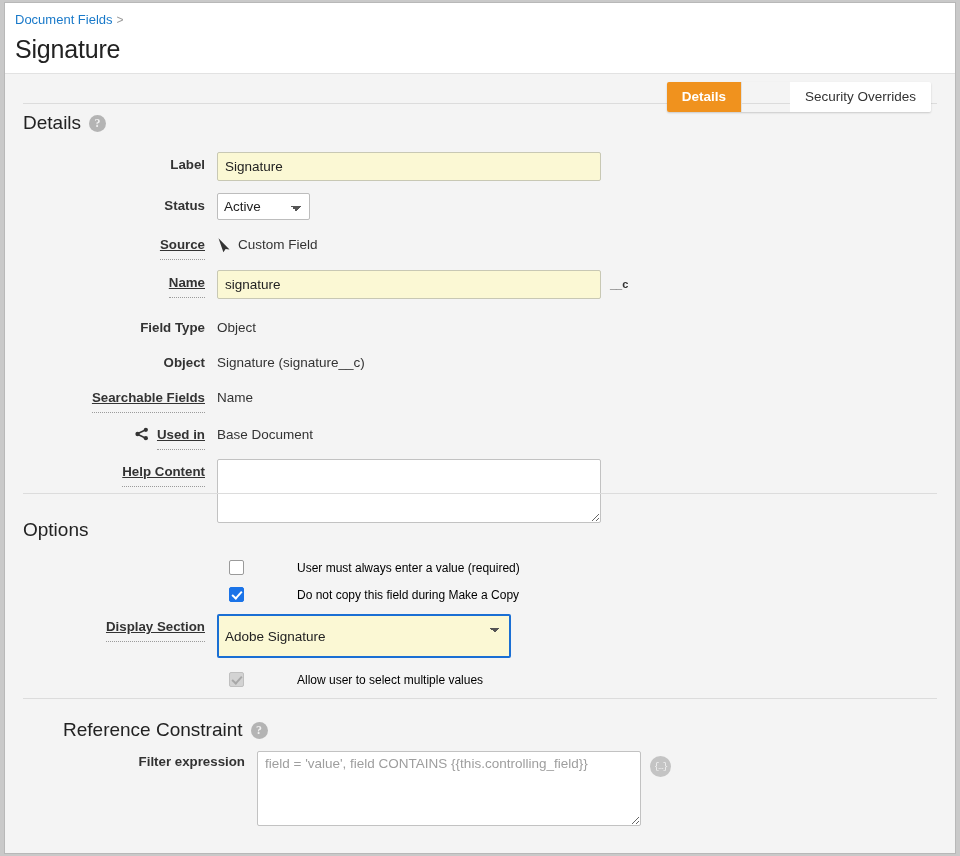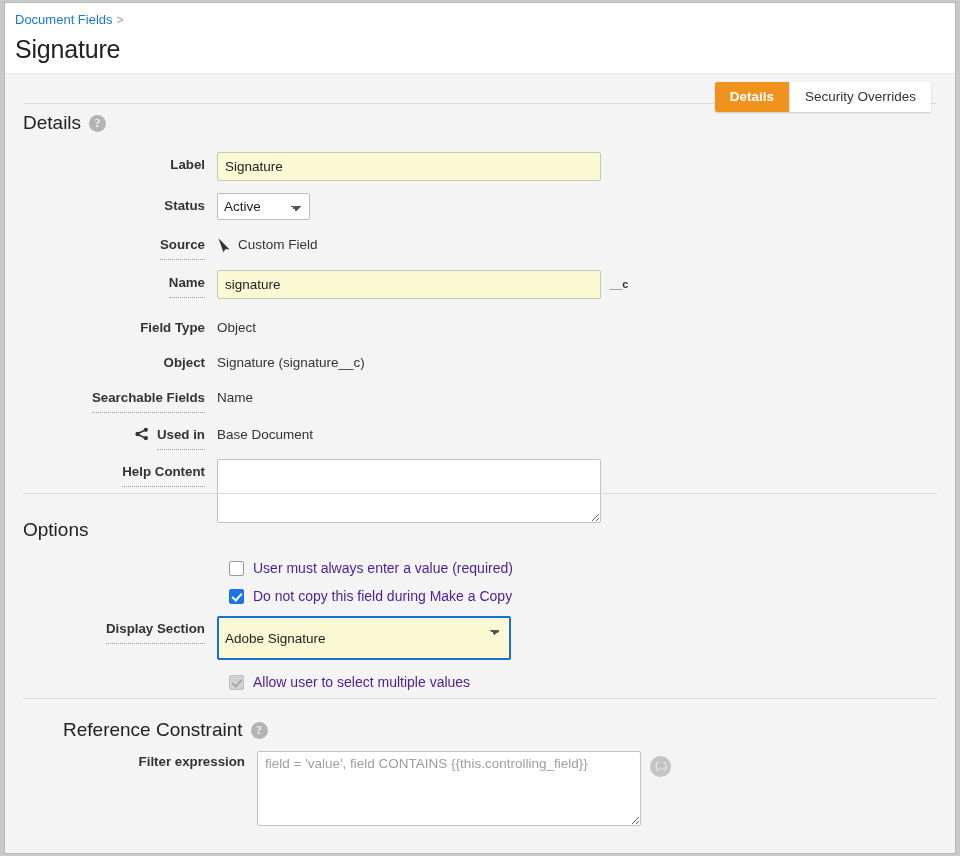--- a/index.html
+++ b/index.html
@@ -70,21 +70,21 @@
   }
   .tab {
     font-size: 13.5px;
     padding: 7px 15px 8px;
     background: #ffffff;
     color: #333;
     cursor: pointer;
     white-space: nowrap;
     border-right: 1px solid #e0e0e0;
   }
-  .tab:last-child { border-right: none; }
+  .tab:last-child { border-right: none; margin-left: 48px; }
   .tab.active {
     background: #f0921e;
     color: #ffffff;
     font-weight: bold;
   }
 
   .hr {
     position: absolute;
     left: 18px; right: 18px;
     height: 1px;
@@ -133,20 +133,21 @@
     color: #333;
     flex: 0 0 212px;
     white-space: nowrap;
     line-height: 26px;
   }
   .lbl .txt { display: inline-block; }
   .lbl.dotted .txt {
     border-bottom: 1px dotted #9b9b9b;
     padding-bottom: 1px;
     cursor: help;
+    text-decoration: underline;
   }
   .lbl .ico { margin-right: 4px; vertical-align: -2px; }
   .val {
     font-size: 13.5px;
     color: #333;
     line-height: 26px;
   }
 
   input.txtbox {
     width: 384px;
@@ -212,22 +213,23 @@
   textarea.ta::placeholder { color: #9e9e9e; }
 
   .cbrow {
     display: flex;
     align-items: center;
     margin-left: 224px;
     margin-bottom: 12px;
     gap: 9px;
   }
   .cbrow .cbl {
-    font-size: 14px;
-    color: #4c1d95;
+    font-size: 12px;
+    color: #000000;
+    margin-left: 44px;
   }
   .cb {
     width: 15px; height: 15px;
     border: 1px solid #9a9a9a;
     border-radius: 2px;
     background: #fff;
     display: inline-block;
     position: relative;
     flex: 0 0 15px;
     cursor: pointer;

